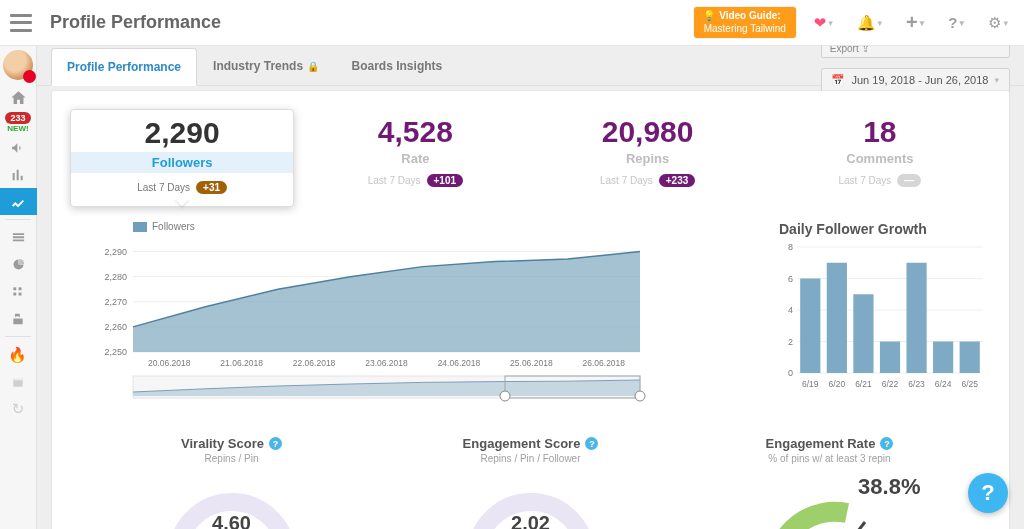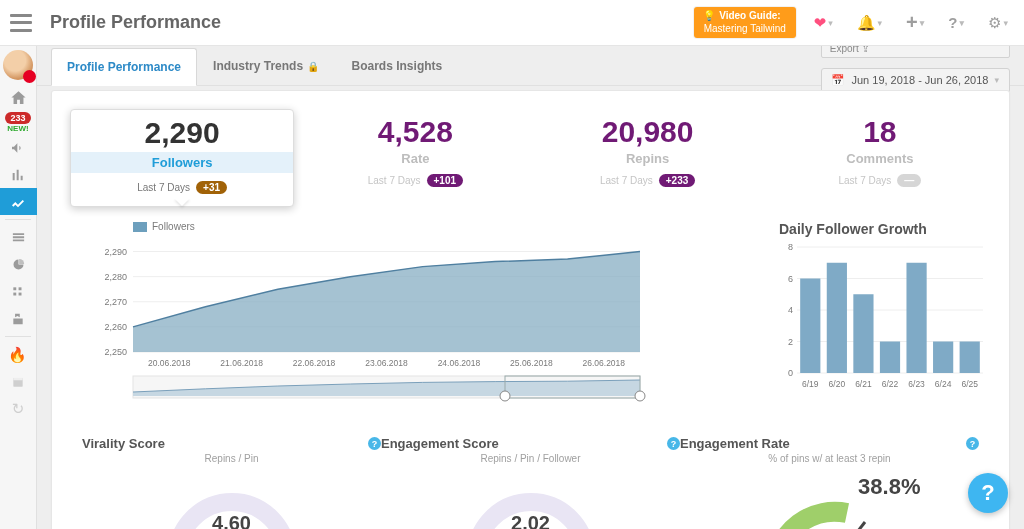--- a/index.html
+++ b/index.html
@@ -56,21 +56,21 @@
   .line-chart{flex:1;}
   .legend{font-size:10px;color:#7a7a7a;display:flex;align-items:center;gap:5px;margin-bottom:3px;margin-left:45px;}
   .legend .sw{width:14px;height:10px;background:#6d9fbd;}
   .line-svg{width:560px;height:135px;}
   .brush{width:560px;height:28px;margin-top:0;}
   .bar-panel{width:210px;}
   .bar-title{font-size:14px;font-weight:700;color:#555;margin-bottom:4px;}
   
   .scores{display:flex;justify-content:space-around;padding:20px 30px 0 30px;}
   .score{text-align:center;width:300px;}
-  .score h3{font-size:13px;font-weight:700;color:#555;margin:0 0 2px 0;display:flex;align-items:center;justify-content:space-between;gap:5px;}
+  .score h3{font-size:13px;font-weight:700;color:#555;margin:0 0 2px 0;display:flex;align-items:center;justify-content:center;gap:5px;}
   .score .sub{font-size:10px;color:#a0a0a0;margin-bottom:8px;}
   .q{width:13px;height:13px;border-radius:50%;background:#48b7e8;color:#fff;font-size:9px;display:inline-flex;align-items:center;justify-content:center;font-weight:700;}
   .gauge{width:150px;height:78px;position:relative;margin:0 auto;overflow:hidden;}
   .big-pct{position:absolute;font-size:22px;font-weight:800;color:#444;}
   .gauge .val{position:absolute;left:0;right:0;top:40px;font-size:20px;font-weight:800;color:#444;}
   
   .help-fab{position:absolute;right:16px;bottom:16px;width:40px;height:40px;border-radius:50%;background:#3eb6f1;color:#fff;font-size:22px;font-weight:700;display:flex;align-items:center;justify-content:center;box-shadow:0 2px 6px rgba(0,0,0,0.25);cursor:pointer;}
 </style>
 </head>
 <body>

